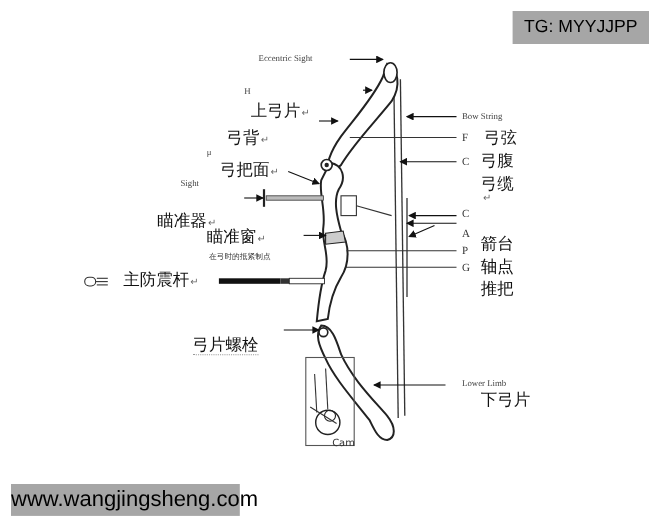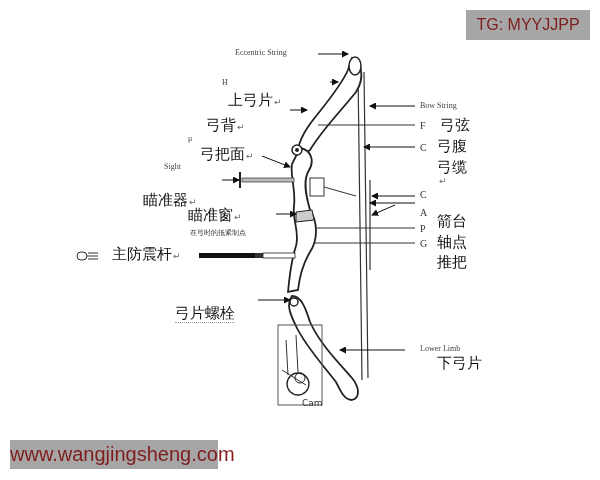--- a/index.html
+++ b/index.html
@@ -3,21 +3,21 @@
 <meta charset="utf-8">
 <style>
   html,body{margin:0;padding:0;background:#ffffff;}
   body{width:600px;height:480px;position:relative;overflow:hidden;font-family:"DejaVu Sans",sans-serif;}
   .diagram{position:absolute;left:0;top:0;width:600px;height:480px;}
   .lbl{position:absolute;color:#111;font-size:15px;line-height:17px;white-space:nowrap;}
   .en{position:absolute;font-family:"Liberation Serif",serif;font-size:8px;color:#444;white-space:nowrap;}
   .letter{position:absolute;font-family:"Liberation Serif",serif;font-size:10px;color:#333;}
   .tiny{position:absolute;font-size:7px;color:#333;white-space:nowrap;}
   .ret{font-size:9px;color:#666;margin-left:1px;}
-  .wm{position:absolute;background:#a6a6a6;color:#7f1d1d;font-family:"Liberation Sans",sans-serif;}
+  .wm{position:absolute;background:#a6a6a6;color:#000000;font-family:"Liberation Sans",sans-serif;}
   .wm-top{left:466px;top:10px;width:124px;height:30px;line-height:30px;text-align:center;font-size:16px;}
   .wm-bot{left:10px;top:440px;width:208px;height:29px;line-height:29px;text-align:center;font-size:20px;}
 </style>
 </head>
 <body>
 
 <div class="diagram">
   <svg width="600" height="480" viewBox="0 0 600 480">
     <defs>
       <marker id="ah" markerWidth="7" markerHeight="7" refX="6" refY="3.5" orient="auto">
@@ -88,21 +88,21 @@
       <line x1="405" y1="350" x2="340" y2="350"></line>
     </g>
     <g stroke="#333" stroke-width="1">
       <line x1="318" y1="125" x2="415" y2="125"></line>
       <line x1="315" y1="228" x2="415" y2="228"></line>
       <line x1="314" y1="243" x2="415" y2="243"></line>
     </g>
   </svg>
 
   
-  <span class="en" style="left:235px;top:48px;">Eccentric String</span>
+  <span class="en" style="left:235px;top:48px;">Eccentric Sight</span>
 
   <span class="en" style="left:222px;top:78px;">H</span>
   <span class="lbl" style="left:228px;top:92px;"><span>上弓片</span><span class="ret">↵</span></span>
 
   <span class="lbl" style="left:206px;top:117px;text-align:right;"><span>弓背</span><span class="ret">↵</span></span>
 
   <span class="en" style="left:188px;top:134px;">μ</span>
   <span class="lbl" style="left:200px;top:146px;"><span>弓把面</span><span class="ret">↵</span></span>
 
   <span class="en" style="left:164px;top:162px;">Sight</span>

